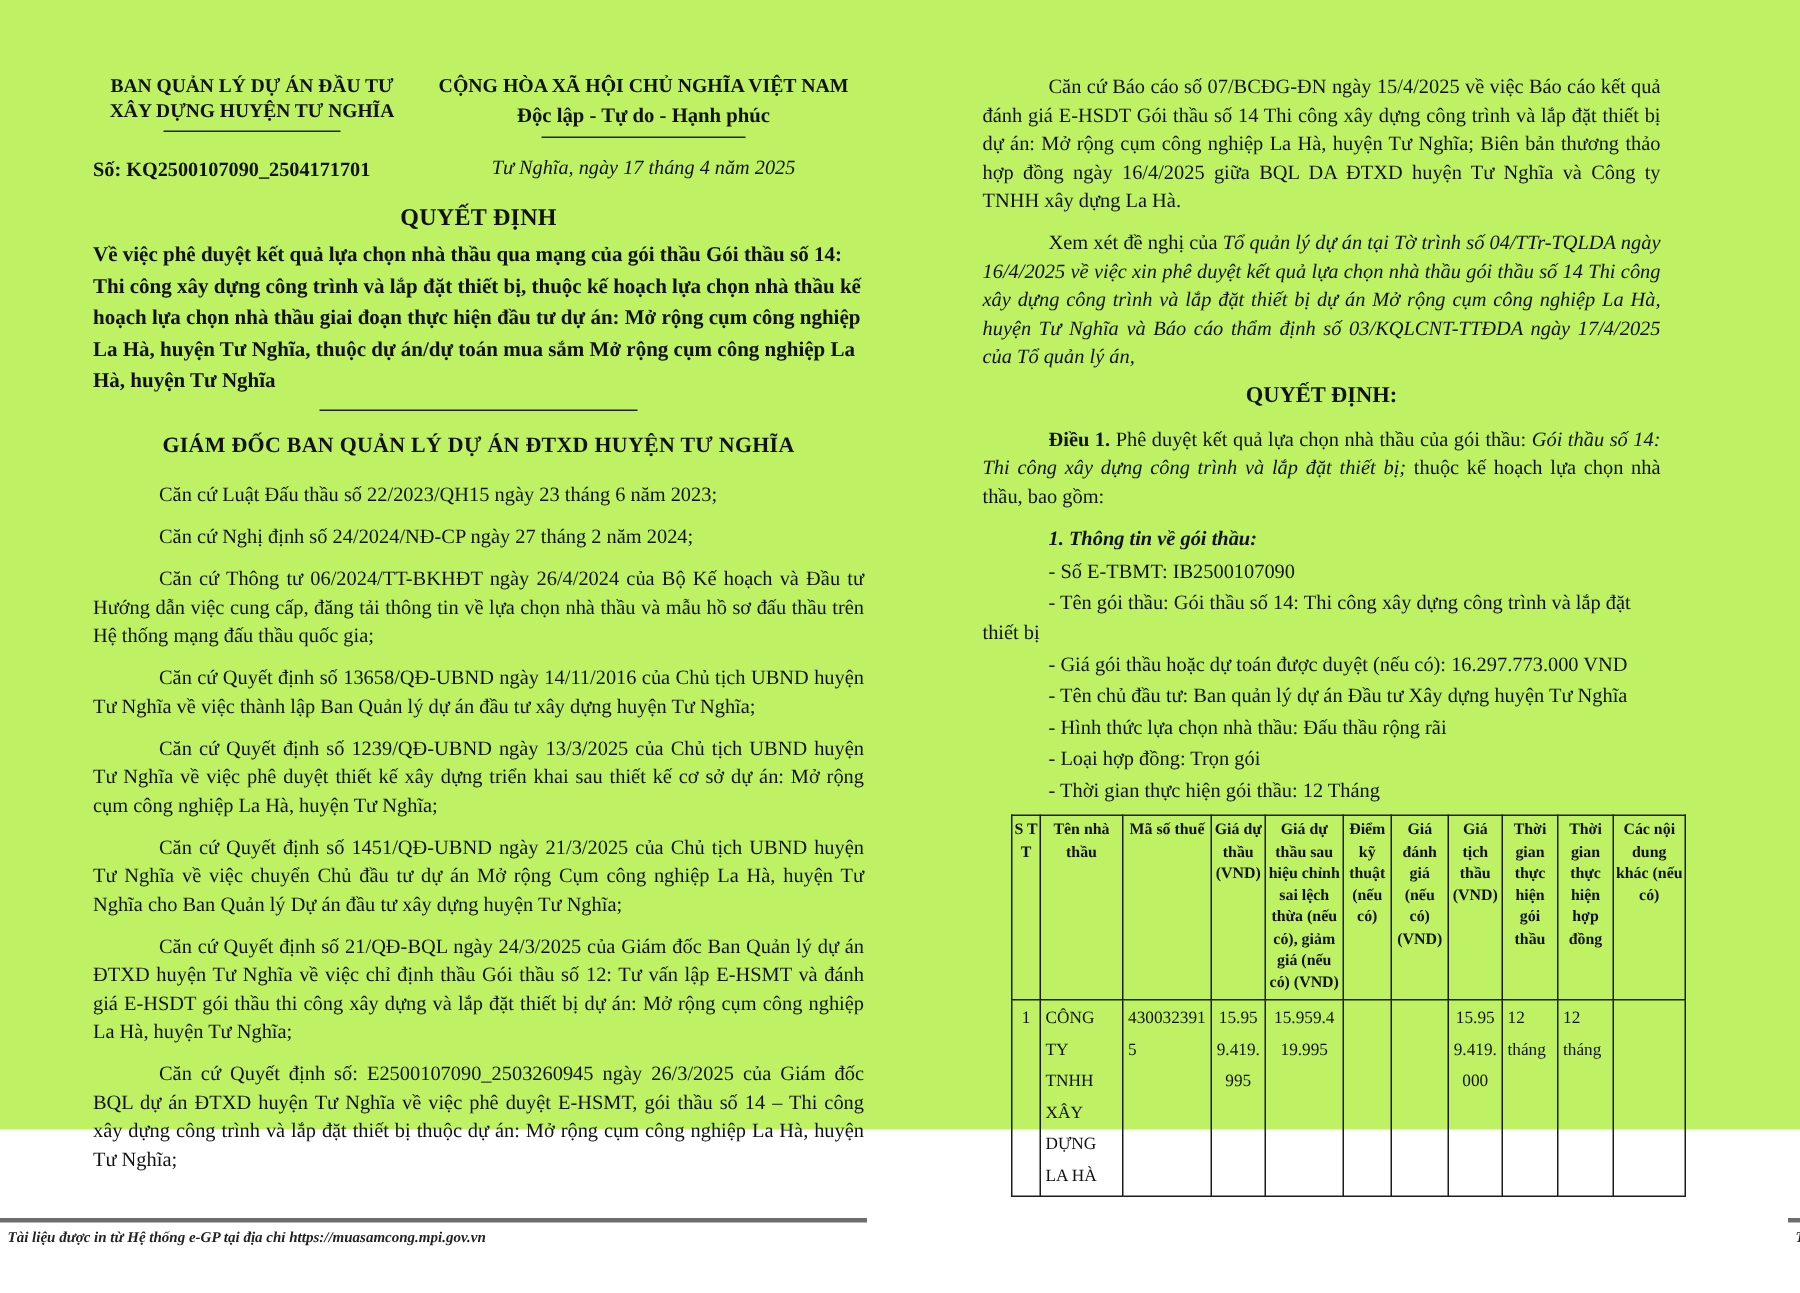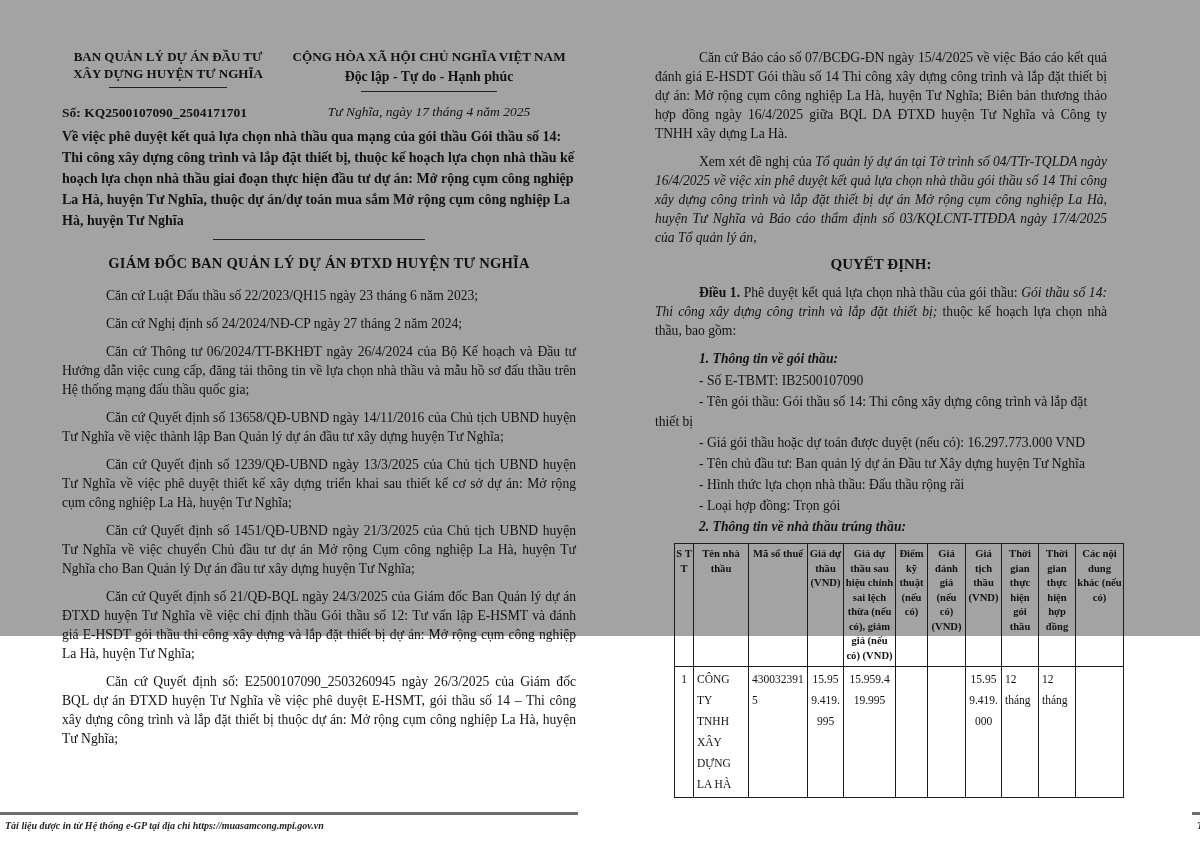--- a/index.html
+++ b/index.html
@@ -2,21 +2,21 @@
 <html><head>
 <meta charset="utf-8">
 <style>
   html,body{margin:0;padding:0;}
   body{
     width:1200px;height:862px;background:#f5f5f5;
     font-family:"Liberation Serif","DejaVu Serif",serif;color:#121212;
     -webkit-font-smoothing:antialiased;
   }
   .canvas{position:relative;width:1200px;height:862px;background:#ffffff;overflow:hidden;}
-  .page{position:absolute;top:0;height:636px;width:600px;background:#a3a3a3;}
+  .page{position:absolute;top:0;height:753px;width:600px;background:#bef264;}
   .page-left{left:0;}
   .page-right{left:600px;}
   .inner-left{position:absolute;left:62px;top:48px;width:514px;}
   .inner-right{position:absolute;left:55px;top:48px;width:452px;}
 
   
   .hdr{display:flex;flex-direction:row;align-items:flex-start;}
   .hdr-left{width:212px;text-align:center;font-weight:bold;font-size:13px;line-height:17px;}
   .hdr-right{flex:1;text-align:center;padding-left:8px;}
   .nat-title{font-weight:bold;font-size:13.2px;line-height:17px;}
@@ -70,20 +70,21 @@
           <div class="doc-no">Số: KQ2500107090_2504171701</div>
         </div>
         <div class="hdr-right">
           <div class="nat-title">CỘNG HÒA XÃ HỘI CHỦ NGHĨA VIỆT NAM</div>
           <div class="nat-motto">Độc lập - Tự do - Hạnh phúc</div>
           <div class="rule-sm rule-motto"></div>
           <div class="date-line">Tư Nghĩa, ngày 17 tháng 4 năm 2025</div>
         </div>
       </div>
 
+      <div class="doc-title">QUYẾT ĐỊNH</div>
       <div class="doc-subtitle">Về việc phê duyệt kết quả lựa chọn nhà thầu qua mạng của gói thầu Gói thầu số 14: Thi công xây dựng công trình và lắp đặt thiết bị, thuộc kế hoạch lựa chọn nhà thầu kế hoạch lựa chọn nhà thầu giai đoạn thực hiện đầu tư dự án: Mở rộng cụm công nghiệp La Hà, huyện Tư Nghĩa, thuộc dự án/dự toán mua sắm Mở rộng cụm công nghiệp La Hà, huyện Tư Nghĩa</div>
       <div class="rule-center"></div>
       <div class="authority">GIÁM ĐỐC BAN QUẢN LÝ DỰ ÁN ĐTXD HUYỆN TƯ NGHĨA</div>
 
       <p class="para">Căn cứ Luật Đấu thầu số 22/2023/QH15 ngày 23 tháng 6 năm 2023;</p>
       <p class="para">Căn cứ Nghị định số 24/2024/NĐ-CP ngày 27 tháng 2 năm 2024;</p>
       <p class="para">Căn cứ Thông tư 06/2024/TT-BKHĐT ngày 26/4/2024 của Bộ Kế hoạch và Đầu tư Hướng dẫn việc cung cấp, đăng tải thông tin về lựa chọn nhà thầu và mẫu hồ sơ đấu thầu trên Hệ thống mạng đấu thầu quốc gia;</p>
       <p class="para">Căn cứ Quyết định số 13658/QĐ-UBND ngày 14/11/2016 của Chủ tịch UBND huyện Tư Nghĩa về việc thành lập Ban Quản lý dự án đầu tư xây dựng huyện Tư Nghĩa;</p>
       <p class="para">Căn cứ Quyết định số 1239/QĐ-UBND ngày 13/3/2025 của Chủ tịch UBND huyện Tư Nghĩa về việc phê duyệt thiết kế xây dựng triển khai sau thiết kế cơ sở dự án: Mở rộng cụm công nghiệp La Hà, huyện Tư Nghĩa;</p>
       <p class="para">Căn cứ Quyết định số 1451/QĐ-UBND ngày 21/3/2025 của Chủ tịch UBND huyện Tư Nghĩa về việc chuyển Chủ đầu tư dự án Mở rộng Cụm công nghiệp La Hà, huyện Tư Nghĩa cho Ban Quản lý Dự án đầu tư xây dựng huyện Tư Nghĩa;</p>
@@ -108,22 +109,22 @@
 
       <p class="para"><b>Điều 1.</b><span> Phê duyệt kết quả lựa chọn nhà thầu của gói thầu: </span><span class="it">Gói thầu số 14: Thi công xây dựng công trình và lắp đặt thiết bị;</span><span> thuộc kế hoạch lựa chọn nhà thầu, bao gồm:</span></p>
 
       <p class="s-head">1. Thông tin về gói thầu:</p>
       <p class="item">- Số E-TBMT: IB2500107090</p>
       <p class="item">- Tên gói thầu: Gói thầu số 14: Thi công xây dựng công trình và lắp đặt thiết bị</p>
       <p class="item">- Giá gói thầu hoặc dự toán được duyệt (nếu có): 16.297.773.000 VND</p>
       <p class="item">- Tên chủ đầu tư: Ban quản lý dự án Đầu tư Xây dựng huyện Tư Nghĩa</p>
       <p class="item">- Hình thức lựa chọn nhà thầu: Đấu thầu rộng rãi</p>
       <p class="item">- Loại hợp đồng: Trọn gói</p>
+      <p class="item">- Thời gian thực hiện gói thầu: 12 Tháng</p>
 
-      <p class="s-head">2. Thông tin về nhà thầu trúng thầu:</p>
 
       <table class="bid">
         <colgroup>
           <col style="width:19px">
             <col style="width:55px">
             <col style="width:59px">
             <col style="width:36px">
           <col style="width:52px">
             <col style="width:32px">
             <col style="width:38px">

